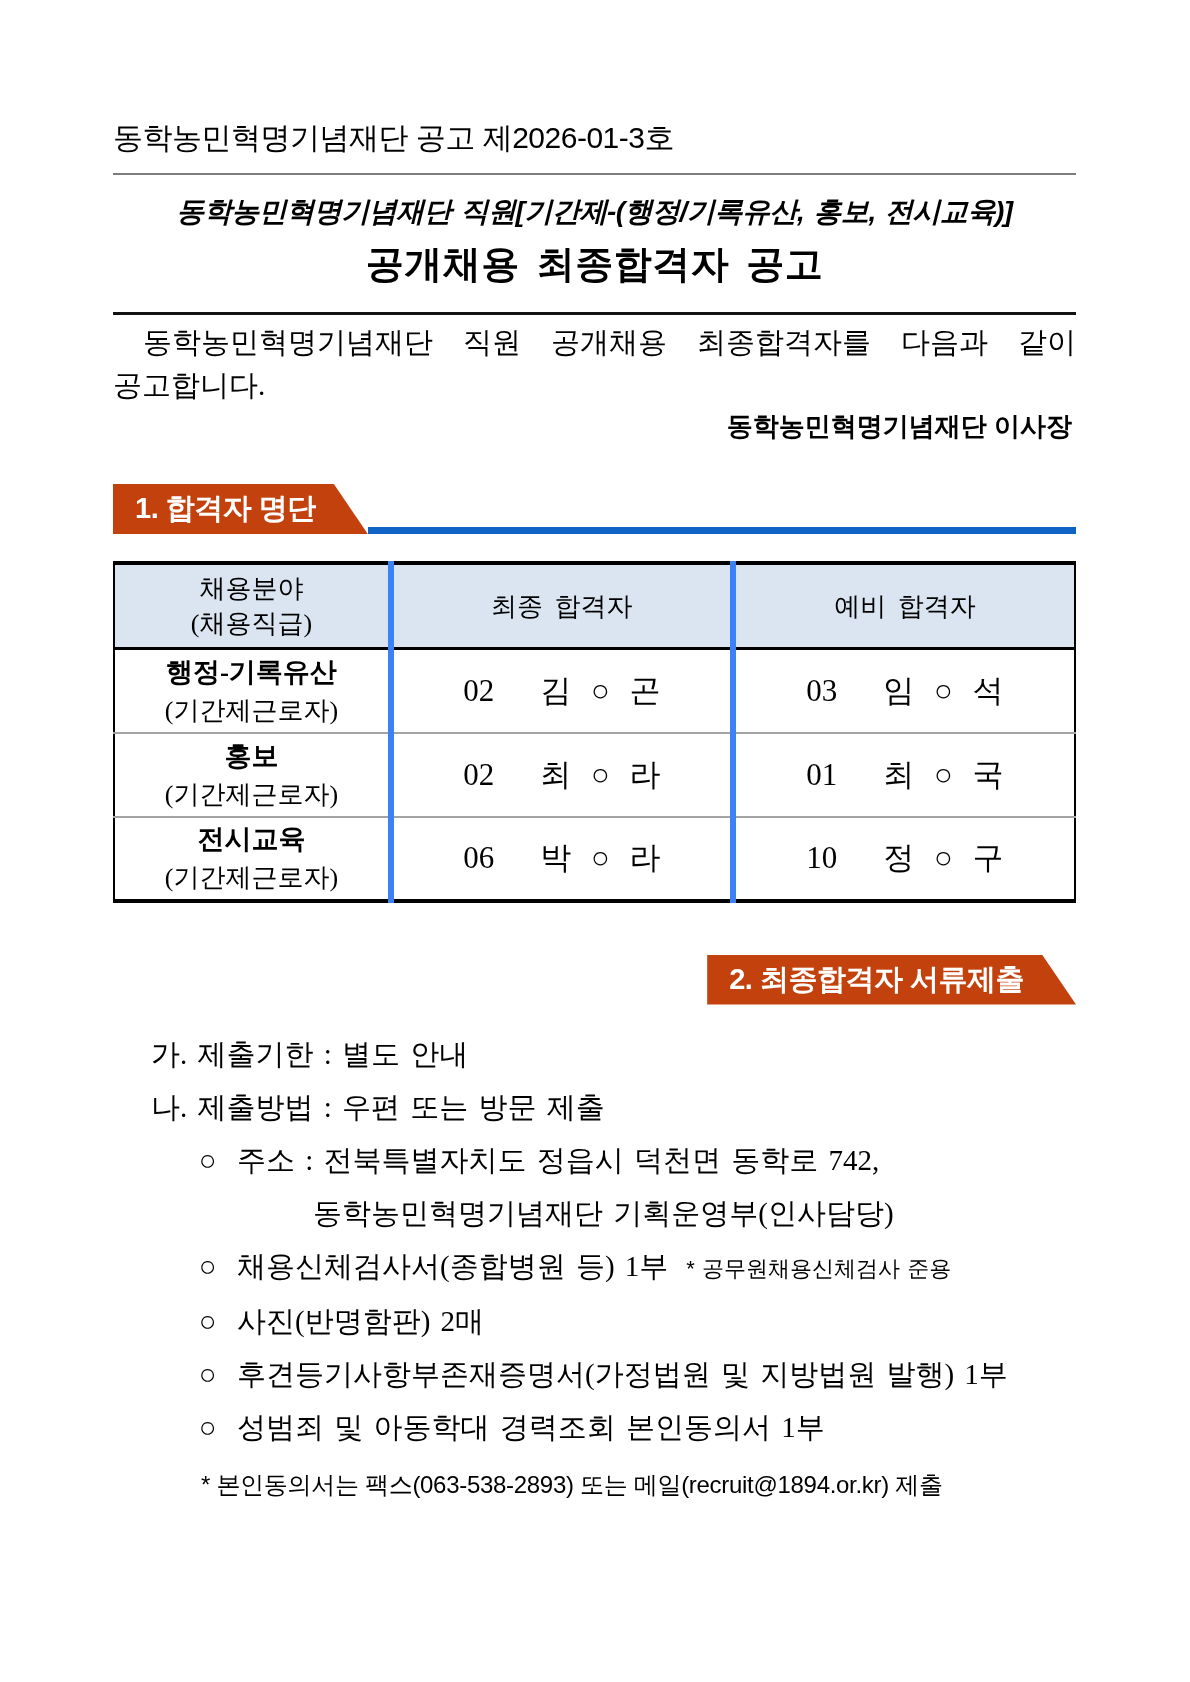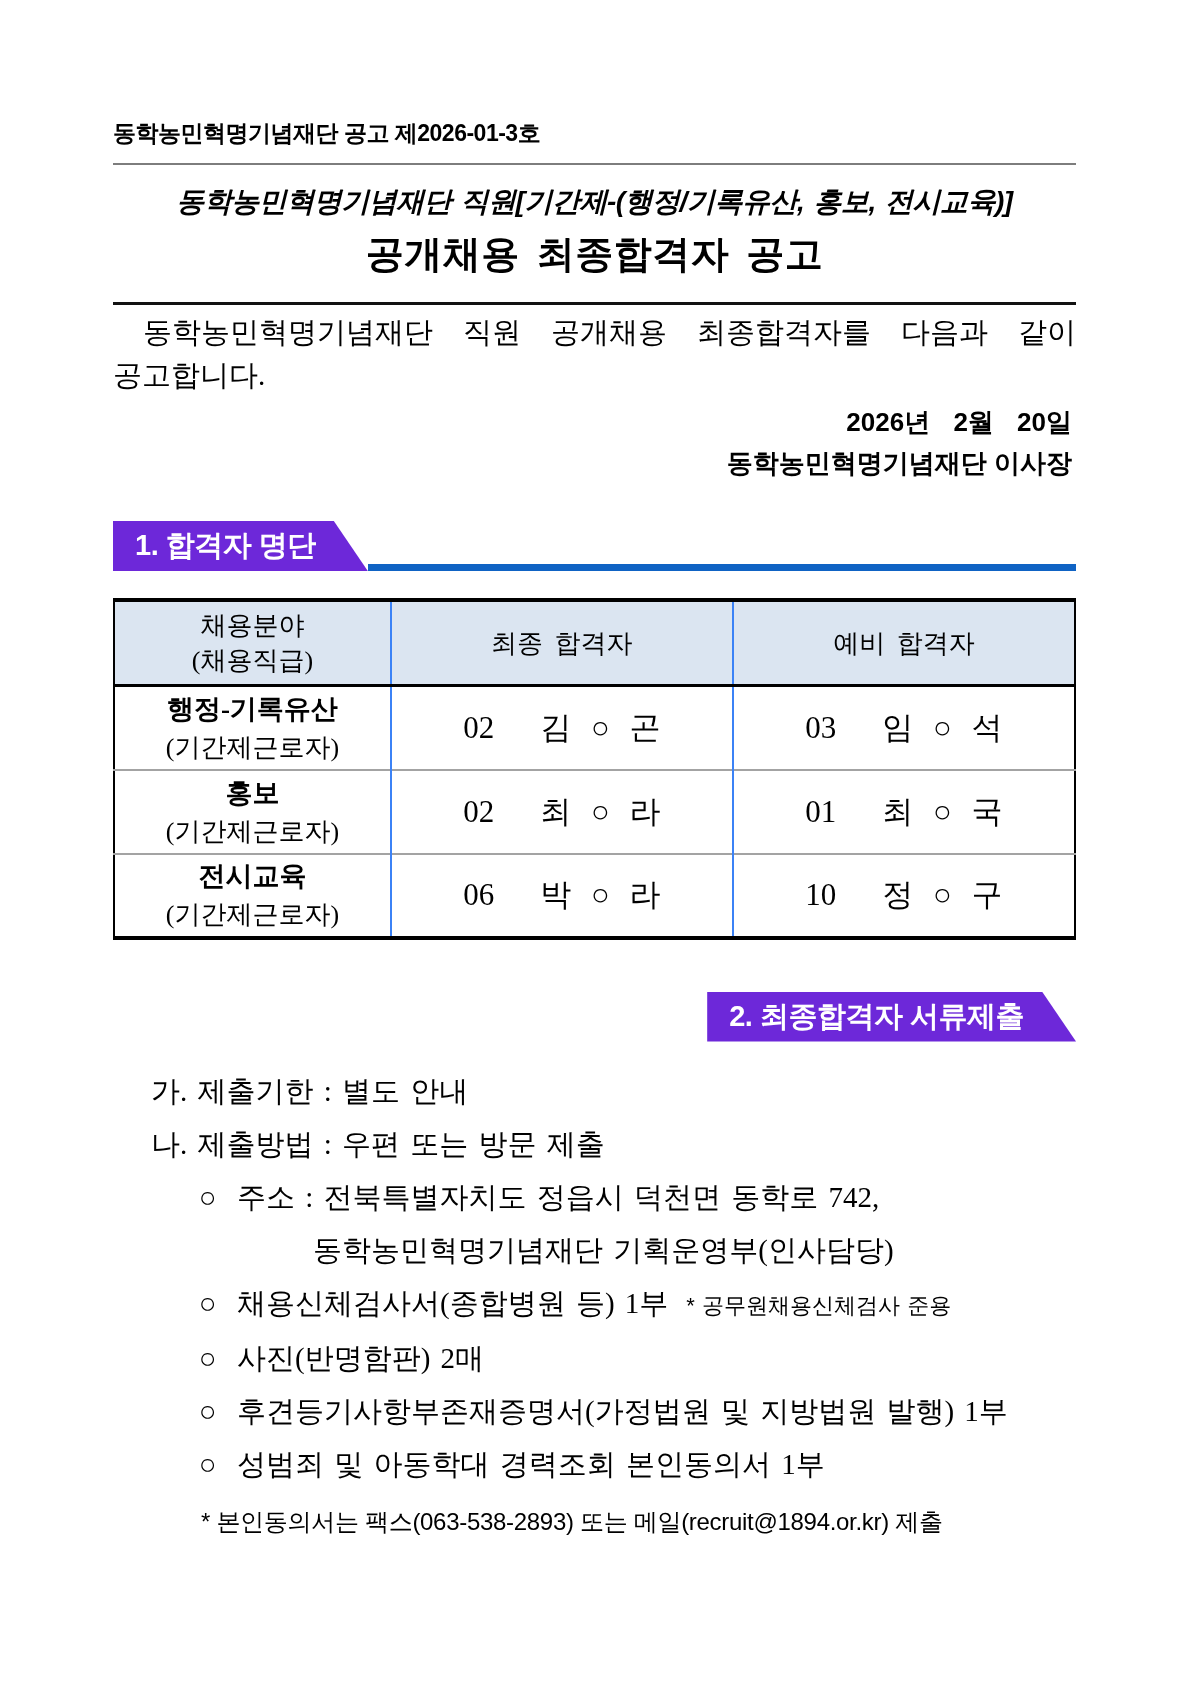--- a/index.html
+++ b/index.html
@@ -11,41 +11,41 @@
   }
   .page {
     box-sizing: border-box;
     width: 1190px; height: 1682px;
     padding: 118px 114px 0 113px;
     overflow: hidden;
     background: #ffffff;
   }
 
   
-  .notice { font-weight: 700; font-size: 23px; letter-spacing: -0.5px; }
+  .notice { font-weight: 400; font-size: 30px; letter-spacing: -0.5px; }
   .hr { width: 100%; }
   .hr-gray  { height: 2px; background: #7d7d7d; margin-top: 14px; }
   .title1 { margin-top: 18px; text-align: center; font-weight: 700; font-size: 28px; letter-spacing: -0.5px; word-spacing: 2px; font-style: italic; }
   .title2 { margin-top: 8px;  text-align: center; font-weight: 700; font-size: 38px; letter-spacing: 0.5px; word-spacing: 6px; }
   .hr-black { height: 3px; background: #121212; margin-top: 22px; }
 
   
   .para { font-family: "Liberation Serif", serif; font-size: 29px; margin-top: 10px; }
   .para-l1 { padding-left: 30px; text-align: justify; text-align-last: justify; line-height: 35px; }
   .para-l2 { margin-top: 8px; line-height: 35px; }
 
   .date   { margin-top: 12px; text-align: right; font-weight: 700; font-size: 26px; word-spacing: 16px; padding-right: 4px; }
   .issuer { margin-top: 6px;  text-align: right; font-weight: 700; font-size: 26px; padding-right: 4px; }
 
   
   .flag-row { display: flex; align-items: flex-end; }
   .flag-row.first  { margin-top: 40px; }
   .flag-row.second { margin-top: 52px; flex-direction: column; }
   .flag {
-    background: #6d28d9;
+    background: #c2410c;
     height: 50px;
     display: flex; align-items: center;
     padding: 0 52px 0 22px;
     clip-path: polygon(0 0, calc(100% - 34px) 0, 100% 100%, 0 100%);
     color: #fff; font-weight: 700; font-size: 29px; letter-spacing: -0.5px;
     white-space: nowrap;
   }
   .flag-line { flex: 1; height: 7px; background: #0f63c4; }
 
   
@@ -62,21 +62,21 @@
   .pass-table col.c3 { width: 35.6%; }
   .pass-table th {
     background: #dbe5f1;
     height: 80px;
     font-family: "Liberation Serif", serif;
     font-weight: 400; font-size: 26px;
     border-bottom: 3px solid #000;
     text-align: center; vertical-align: middle;
     word-spacing: 5px;
   }
-  .pass-table th + th, .pass-table td + td { border-left: 2px solid #3b82f6; }
+  .pass-table th + th, .pass-table td + td { border-left: 6px solid #3b82f6; }
   .pass-table tbody tr { height: 84px; }
   .pass-table tbody tr + tr td { border-top: 2px solid #a3a3a3; }
   .pass-table td { text-align: center; vertical-align: middle; font-family: "Liberation Serif", serif; }
   .field-name  { font-weight: 700; font-size: 27px; }
   .field-grade { font-size: 26px; margin-top: 3px; }
   .name-wrap { display: flex; justify-content: center; align-items: baseline; gap: 46px; font-size: 31px; }
   .nm { word-spacing: 12px; }
 
   
   .list { margin-top: 32px; font-family: "Liberation Serif", serif; font-size: 29px; }
@@ -104,21 +104,20 @@
 
   <div class="title1">동학농민혁명기념재단 직원[기간제-(행정/기록유산, 홍보, 전시교육)]</div>
   <div class="title2">공개채용 최종합격자 공고</div>
   <div class="hr hr-black"></div>
 
   <div class="para">
     <div class="para-l1">동학농민혁명기념재단 직원 공개채용 최종합격자를 다음과 같이</div>
     <div class="para-l2">공고합니다.</div>
   </div>
 
-  <div class="date">2026년 2월 20일</div>
   <div class="issuer">동학농민혁명기념재단 이사장</div>
 
   <div class="flag-row first">
     <div class="flag">
       <span>1. 합격자 명단</span>
     </div>
     <div class="flag-line"></div>
   </div>
 
   <table class="pass-table">

